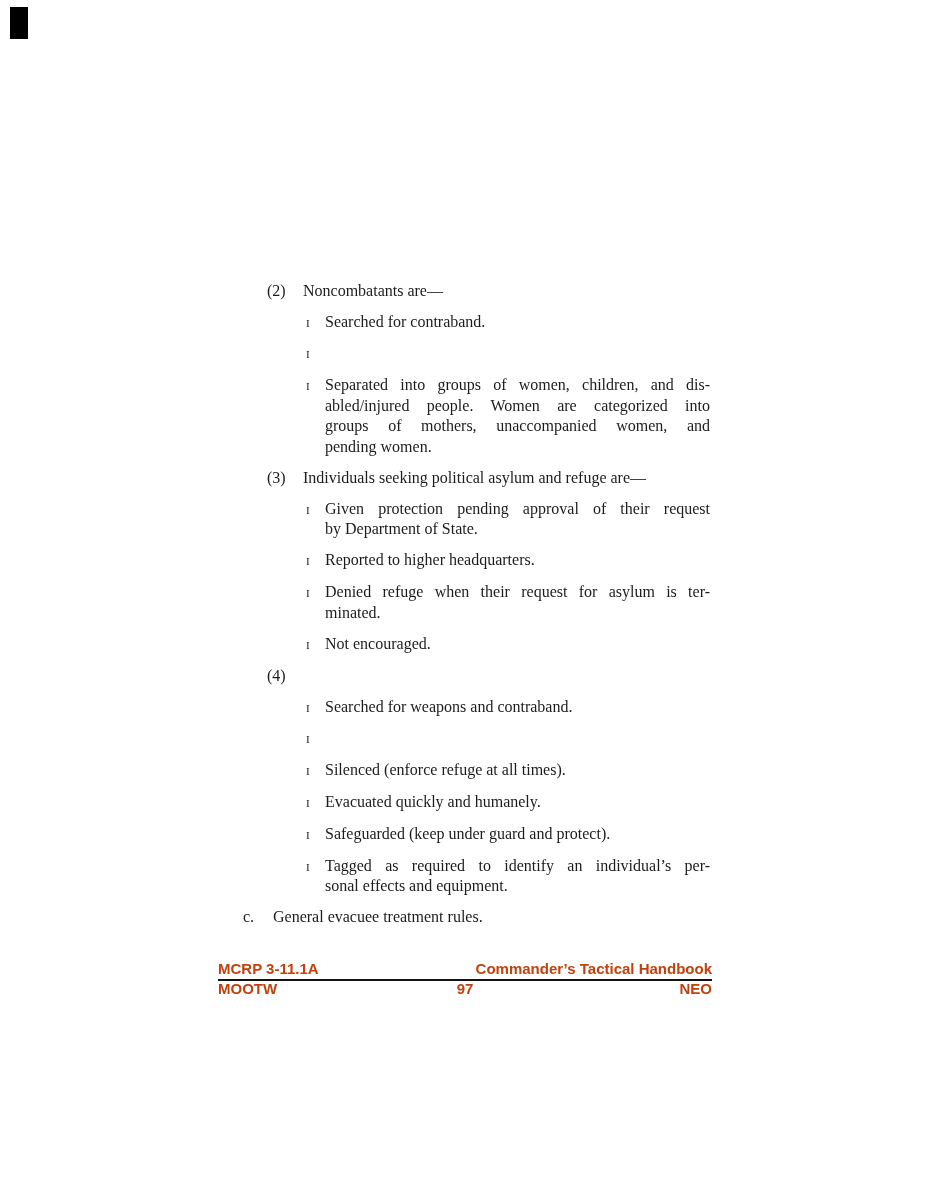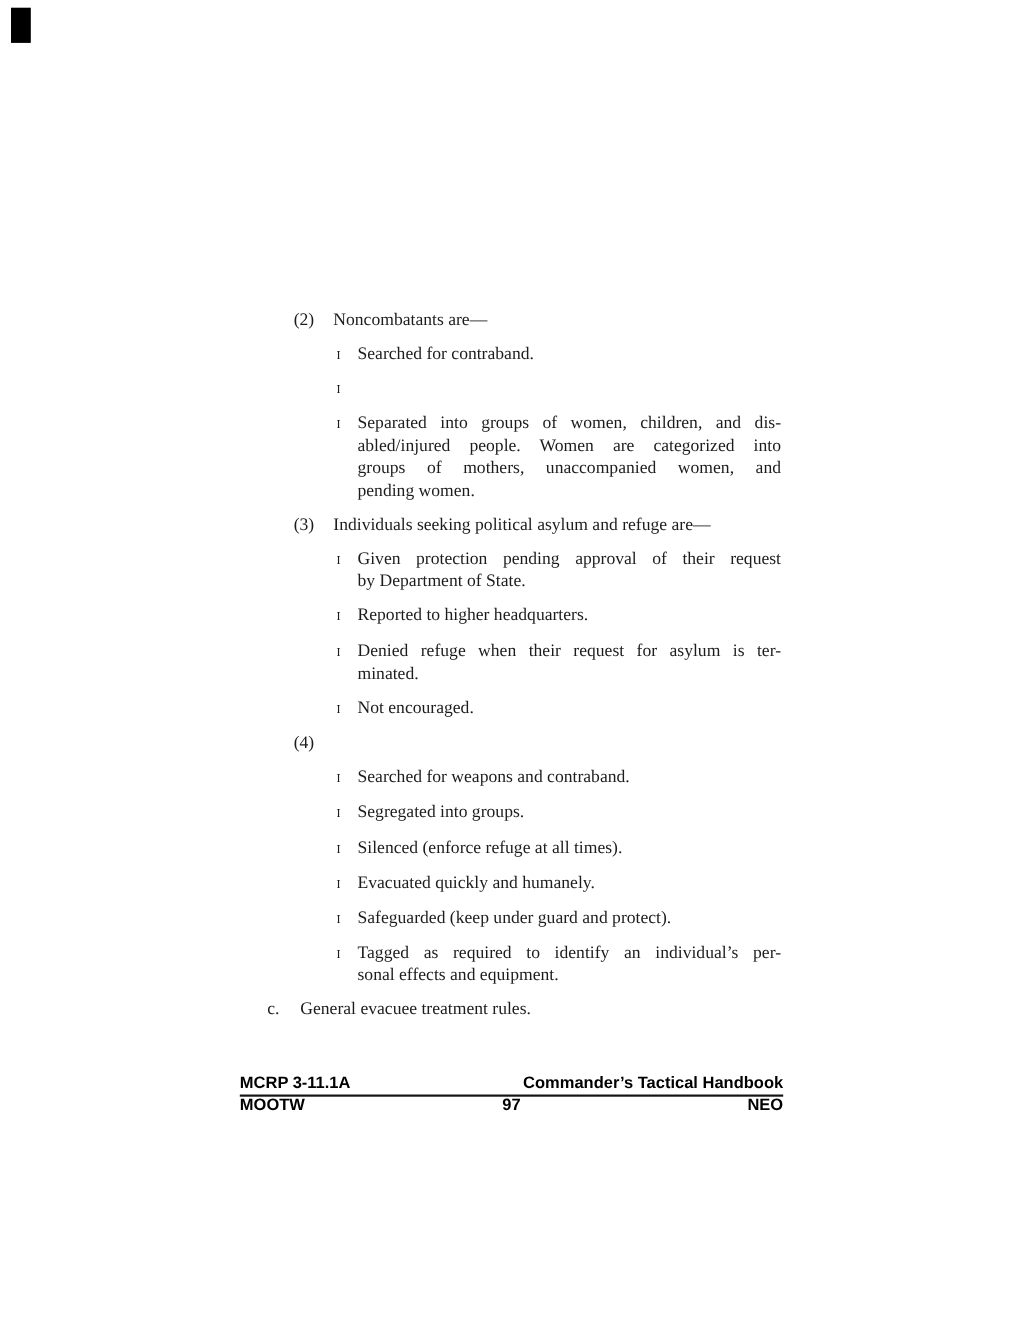--- a/index.html
+++ b/index.html
@@ -57,22 +57,21 @@
   }
 
   
   .footer {
     position: absolute;
     left: 218px;
     top: 960px;
     width: 494px;
     font-family: "Liberation Sans", sans-serif;
     font-weight: bold;
-    color: #000000;
-    margin-top: 16px;
+    color: #c2410c;
   }
   .footer-top {
     display: flex;
     justify-content: space-between;
     font-size: 15px;
     line-height: 17px;
     padding-bottom: 2px;
     border-bottom: 2.5px solid #141414;
   }
   .footer-bottom {
@@ -152,23 +151,20 @@
       <span class="label">(4)</span>
     </div>
     <div class="item bullet">
       <span class="label">I</span>
       <div class="text">
         <div class="line">Searched for weapons and contraband.</div>
       </div>
     </div>
     <div class="item bullet">
       <span class="label">I</span>
-      <div class="text">
-        <div class="line">Segregated into groups.</div>
-      </div>
     </div>
     <div class="item bullet">
       <span class="label">I</span>
       <div class="text">
         <div class="line">Silenced (enforce refuge at all times).</div>
       </div>
     </div>
     <div class="item bullet">
       <span class="label">I</span>
       <div class="text">

